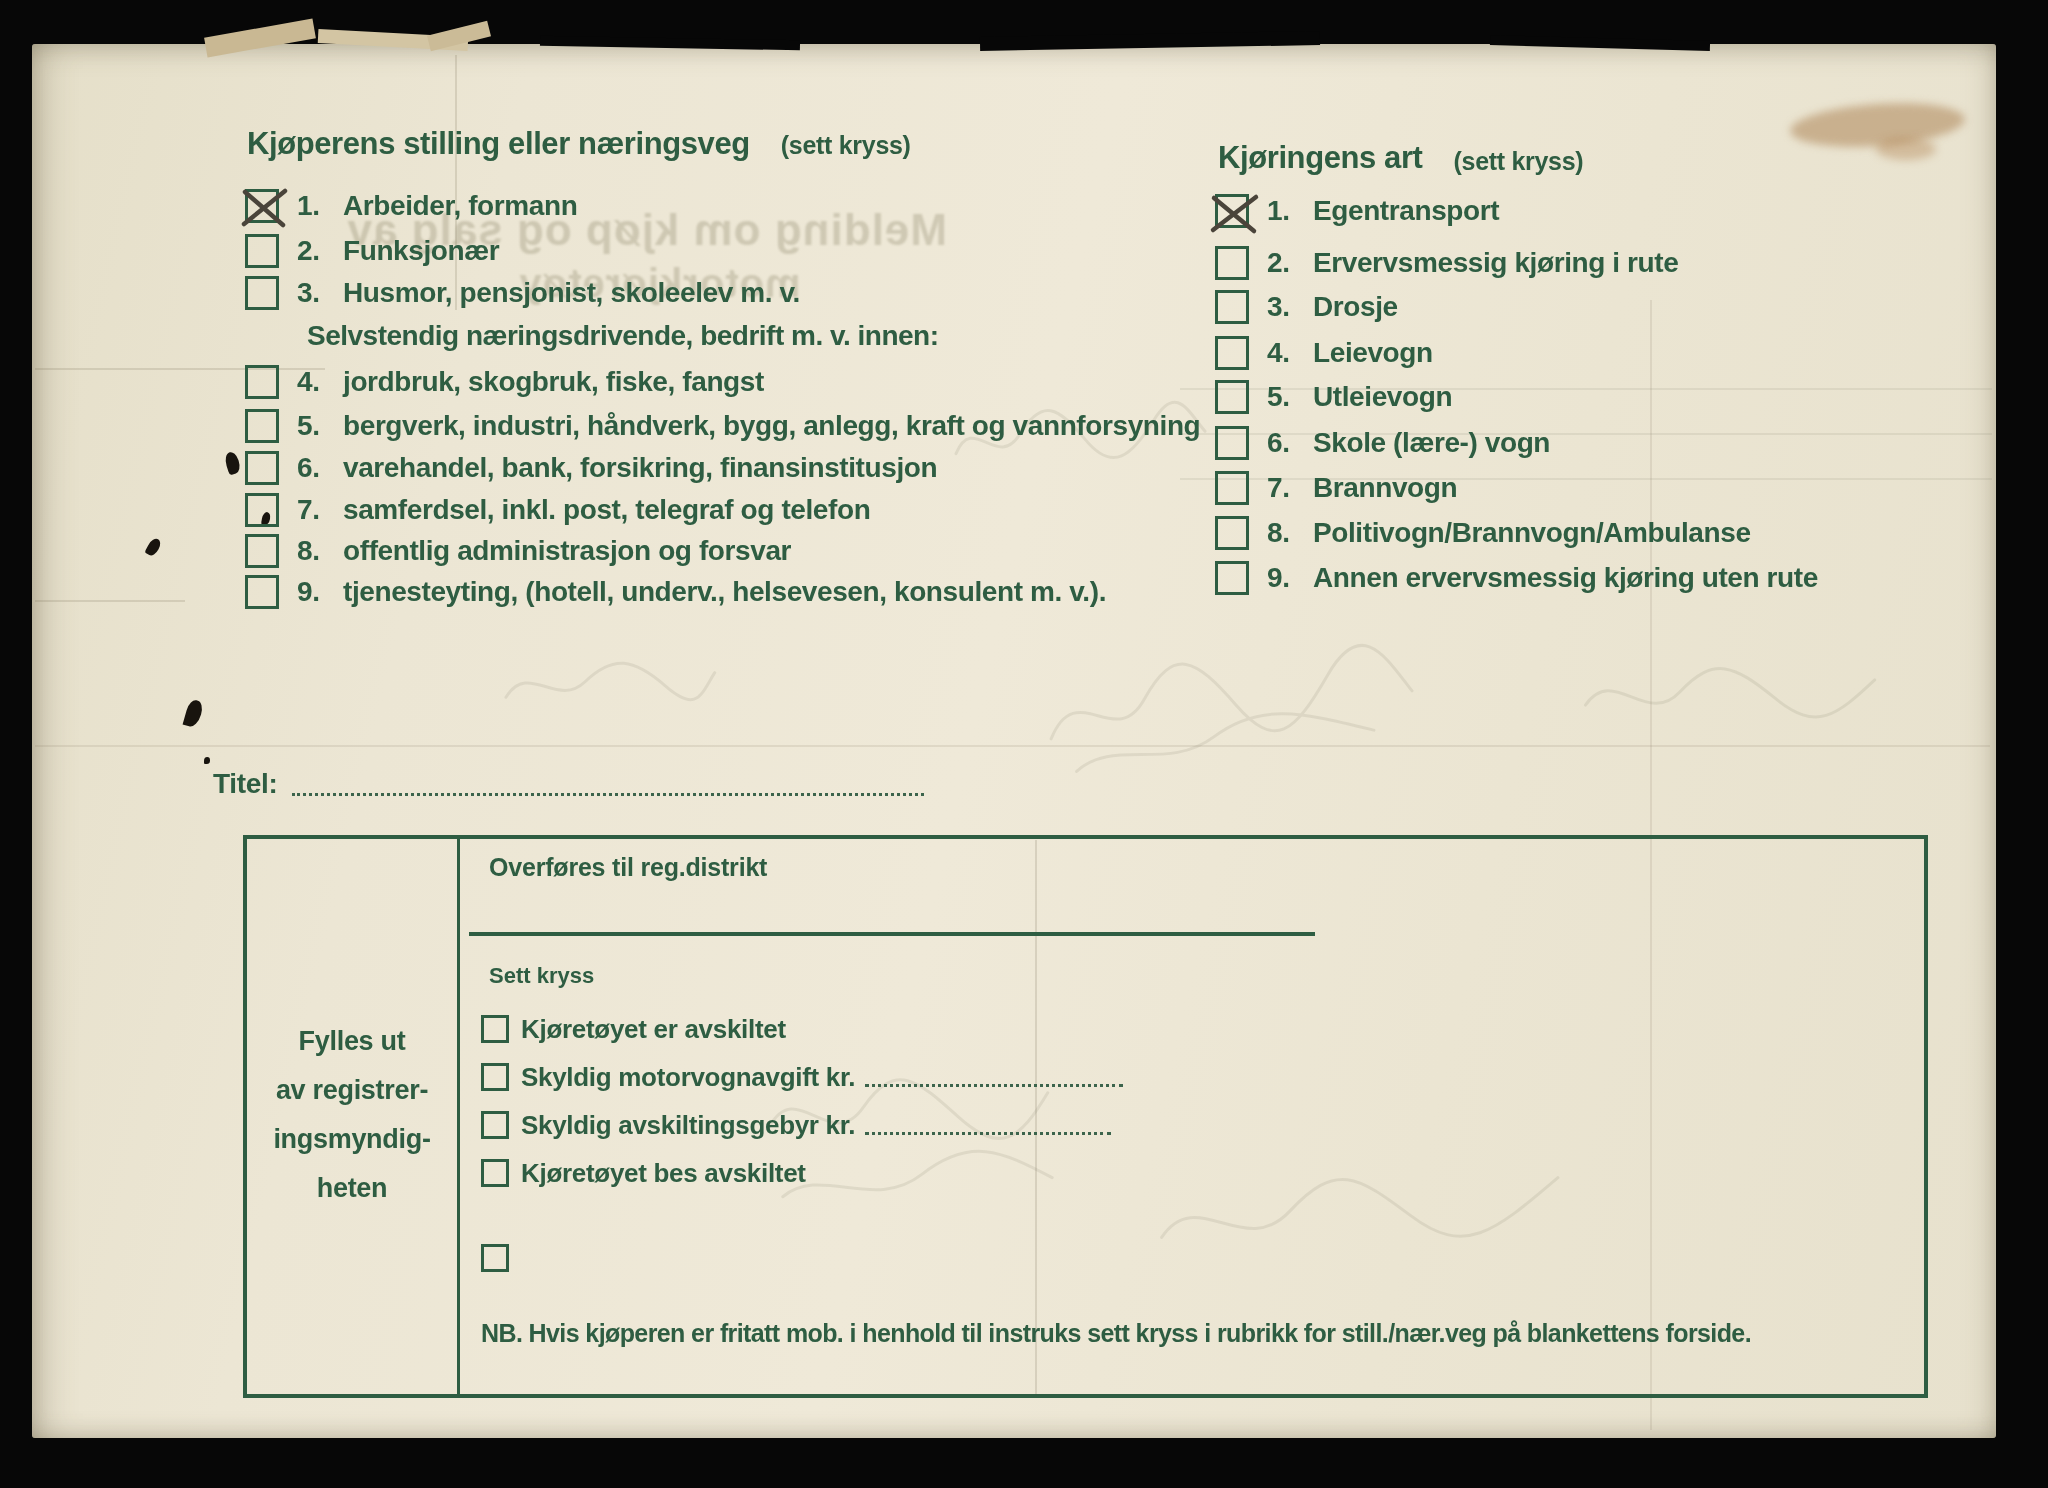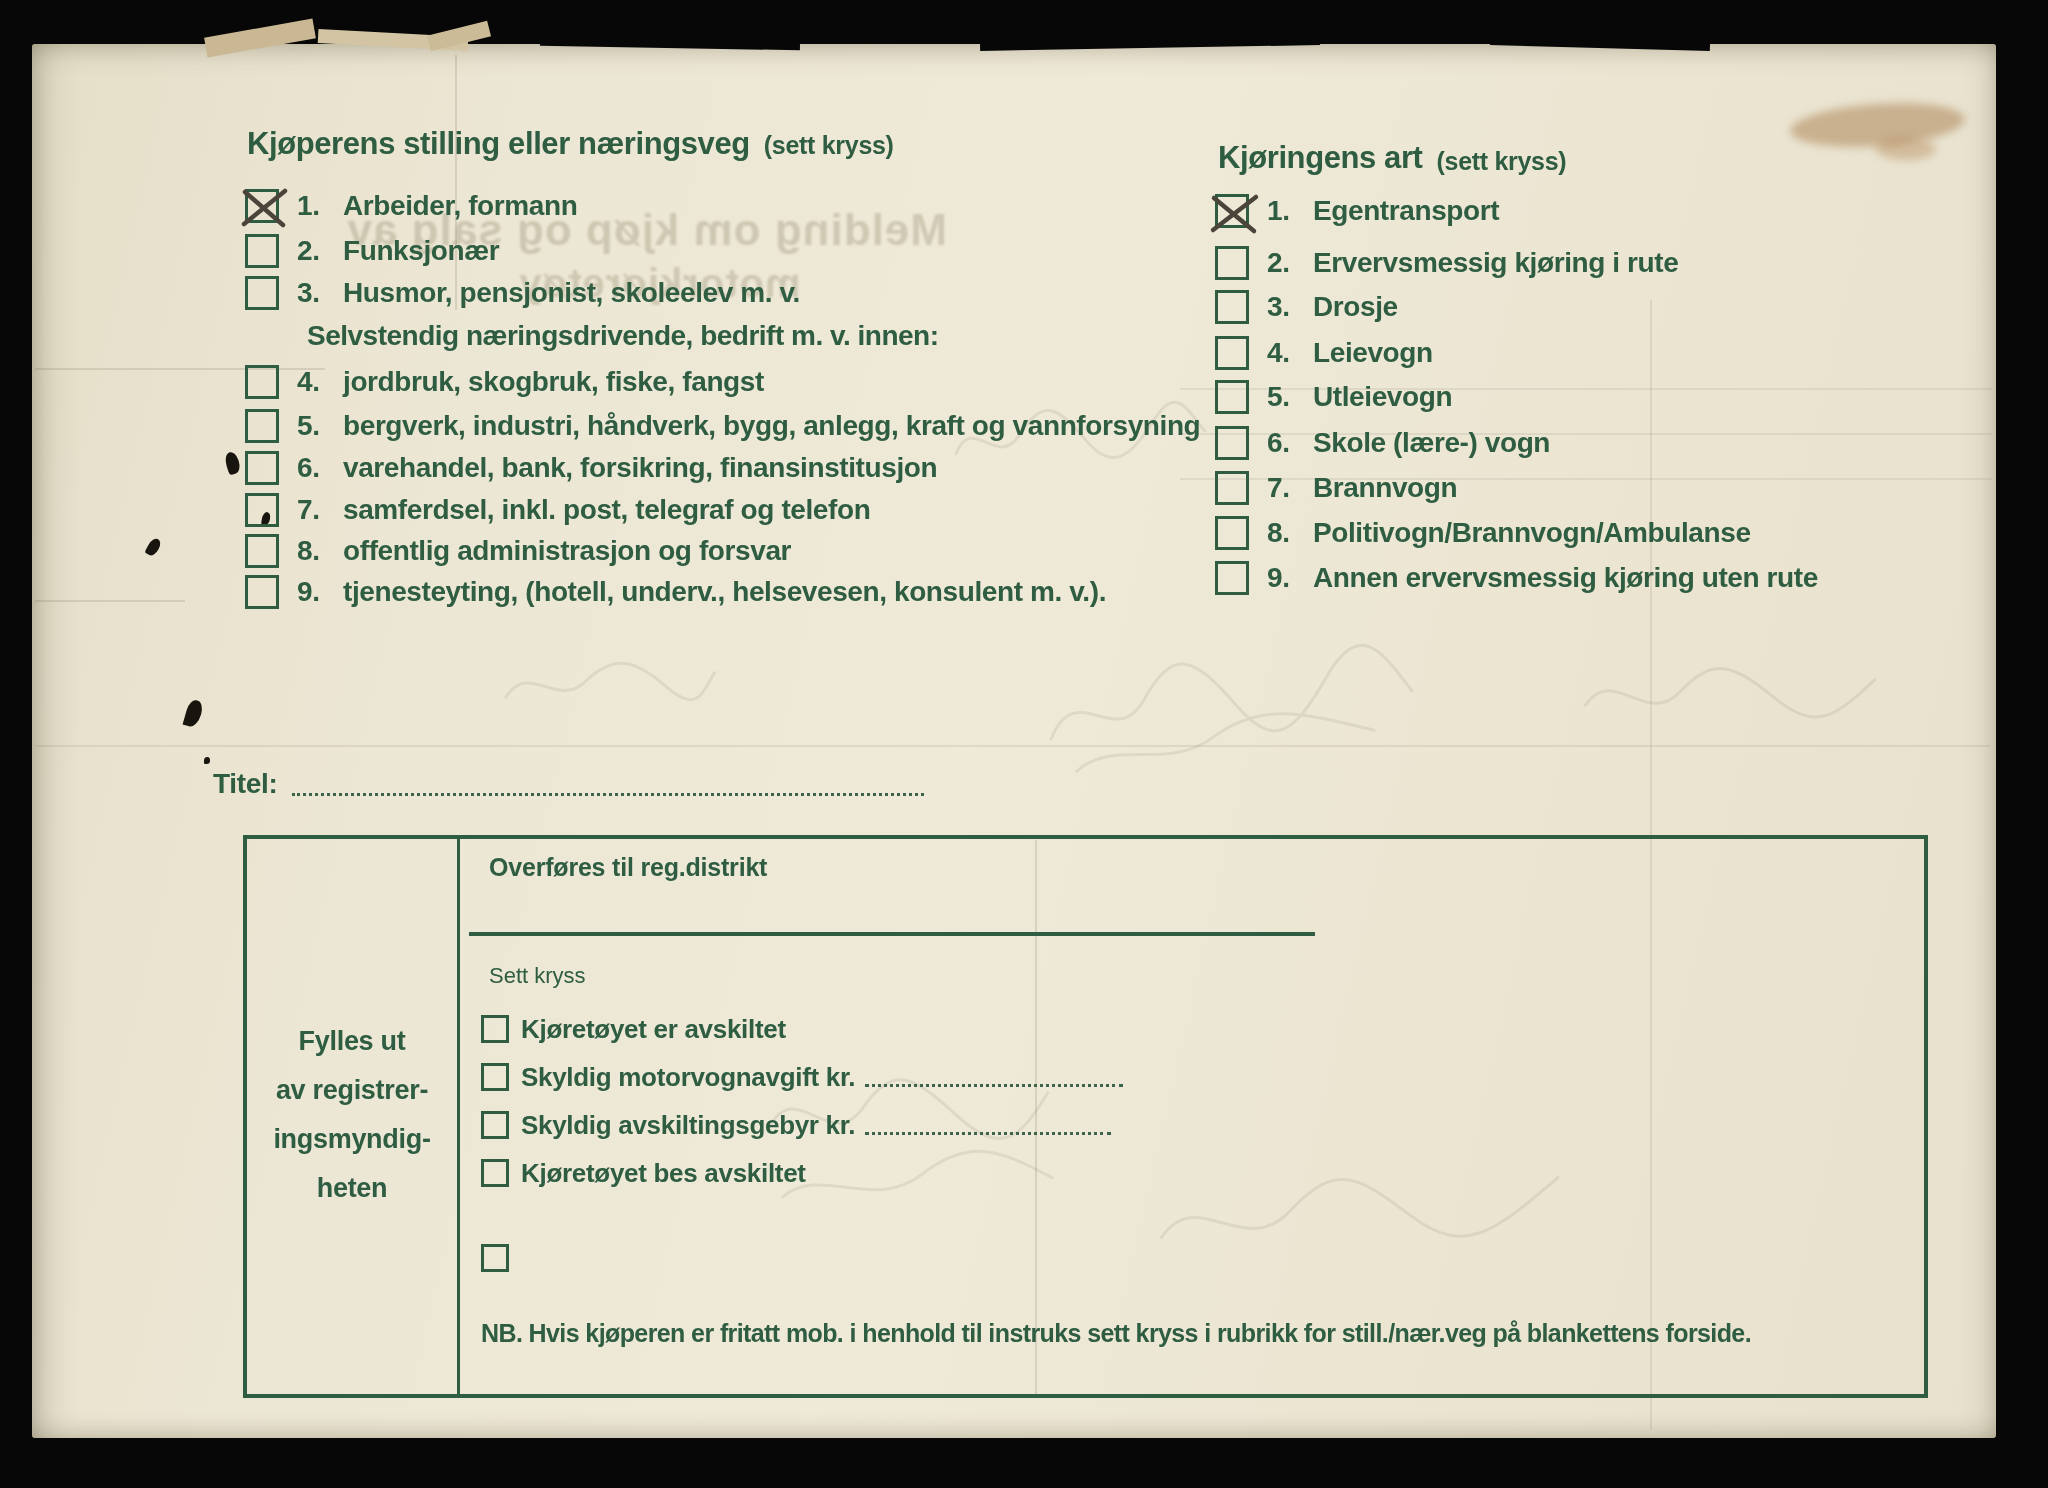--- a/index.html
+++ b/index.html
@@ -33,21 +33,21 @@
   .ghost-script{position:absolute;opacity:.12;}
   .ghost-script path{stroke:#6e6c56;stroke-width:3;fill:none;stroke-linecap:round;}
   .ghost-mirror{
     position:absolute;left:372px;top:205px;width:575px;text-align:center;
     transform:scaleX(-1);color:rgba(136,129,101,.30);font-weight:700;
     filter:blur(1px);letter-spacing:1px;pointer-events:none;
   }
   .ghost-mirror .l1{font-size:44px;white-space:nowrap;}
   .ghost-mirror .l2{font-size:40px;margin-top:6px;}
 
-  .sec-header{position:absolute;display:flex;align-items:baseline;gap:14px;color:var(--ink);white-space:nowrap;}
+  .sec-header{position:absolute;display:flex;align-items:baseline;gap:31px;color:var(--ink);white-space:nowrap;}
   .sec-title{font-size:31px;font-weight:700;letter-spacing:-.4px;}
   .sec-note{font-size:25px;font-weight:700;letter-spacing:-.3px;}
 
   .row{position:absolute;display:flex;align-items:center;height:38px;white-space:nowrap;}
   .cb{width:34px;height:34px;border:3px solid var(--ink);position:relative;flex:0 0 auto;background:transparent;}
   .cb svg{position:absolute;left:-8px;top:-7px;overflow:visible;}
   .cb svg path{stroke:var(--pencil);stroke-width:4.5;fill:none;stroke-linecap:round;}
   .num{font-weight:600;font-size:28px;color:var(--ink);margin-left:18px;width:46px;letter-spacing:-.3px;}
   .lbl{font-weight:600;font-size:28px;color:var(--ink);letter-spacing:-.4px;}
   .subhead{position:absolute;font-size:28px;font-weight:700;color:var(--ink);letter-spacing:-.5px;white-space:nowrap;}
@@ -55,21 +55,21 @@
   .titel-row{position:absolute;left:213px;top:748px;display:flex;align-items:center;color:var(--ink);margin-top:20px;}
   .titel-lbl{font-size:28px;font-weight:700;letter-spacing:-.3px;}
   .dotline{display:inline-block;border-bottom:3px dotted #3c644c;height:24px;}
 
   .regbox{position:absolute;left:243px;top:835px;width:1685px;height:563px;border:4px solid var(--ink);}
   .regbox .divider{position:absolute;left:210px;top:0;width:3px;height:100%;background:var(--ink);}
   .side-label{position:absolute;left:0;top:178px;width:210px;text-align:center;color:var(--ink);
     font-size:27px;font-weight:600;line-height:49px;letter-spacing:-.3px;}
   .transfer{position:absolute;left:242px;top:14px;font-size:25px;font-weight:600;color:var(--ink);letter-spacing:-.2px;}
   .transfer-rule{position:absolute;left:222px;top:93px;width:846px;height:4px;background:var(--ink);}
-  .settkryss{position:absolute;left:242px;top:124px;font-size:22px;font-weight:400;color:var(--ink);}
+  .settkryss{position:absolute;left:242px;top:124px;font-size:22px;font-weight:700;color:var(--ink);}
   .boxrow{position:absolute;display:flex;align-items:center;height:34px;white-space:nowrap;}
   .cb2{width:28px;height:28px;border:3px solid var(--ink);flex:0 0 auto;}
   .blbl{font-size:26px;font-weight:600;color:var(--ink);margin-left:12px;letter-spacing:-.3px;}
   .kr-dots{display:inline-block;border-bottom:3px dotted #3c644c;height:20px;margin-left:10px;}
   .nb{position:absolute;left:234px;top:480px;font-size:25px;font-weight:600;color:var(--ink);
     letter-spacing:-.6px;white-space:nowrap;}
 </style>
 </head>
 <body>
 

